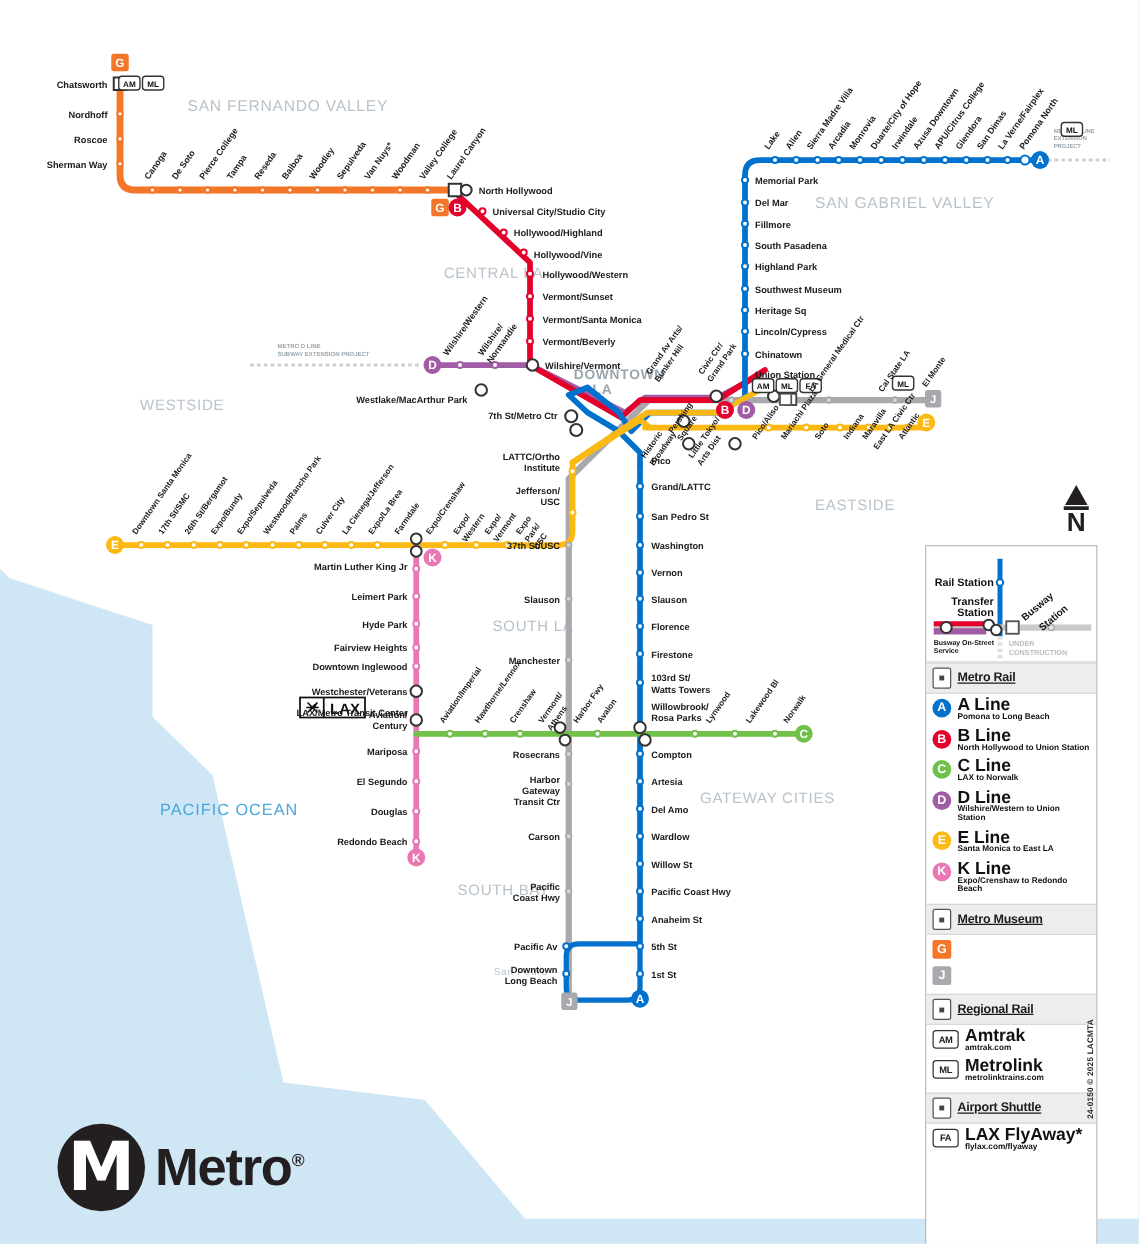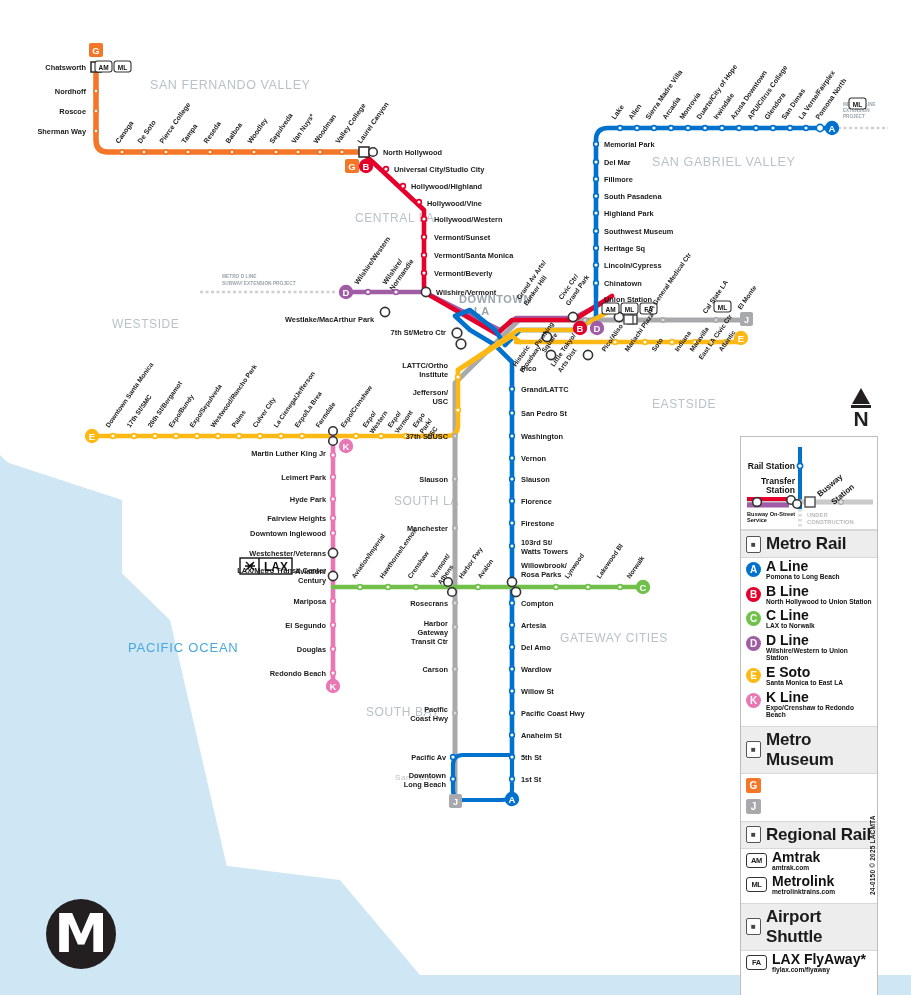--- a/index.html
+++ b/index.html
@@ -26,21 +26,21 @@
     background:#ededed;
     padding:3px 5px;
     border-top:1px solid #d8d8d8;
     border-bottom:1px solid #d8d8d8;
   }
   .sec-head .sq{
     width:13px;height:15px;border:1.3px solid #555;border-radius:2px;
     display:flex;align-items:center;justify-content:center;
     font-size:8px;color:#444;background:#fff;flex:0 0 auto;
   }
-  .sec-head .t{font-size:17px;font-weight:bold;color:#1b1b1b;letter-spacing:-0.2px;}
+  .sec-head .t{font-size:10px;font-weight:bold;color:#1b1b1b;letter-spacing:-0.2px;text-decoration:underline;}
   .lrow{display:flex;align-items:flex-start;gap:5px;padding:3px 5px 2px 5px;}
   .bullet{
     width:15px;height:15px;border-radius:50%;
     display:flex;align-items:center;justify-content:center;
     color:#fff;font-size:10px;font-weight:bold;flex:0 0 auto;margin-top:1px;
   }
   .bullet.sqr{border-radius:2px;}
   .bullet.rr{
     background:#fff;color:#222;border:1.3px solid #333;border-radius:3px;
     width:19px;height:13px;font-size:7.5px;letter-spacing:-0.3px;
@@ -651,21 +651,21 @@
   <div class="lrow">
     <div class="bullet" style="background:#a05da5">D</div>
     <div>
         <div class="lname">D Line</div>
     <div class="ldesc">Wilshire/Western to Union Station</div>
       </div>
   </div>
   <div class="lrow">
     <div class="bullet" style="background:#fdb913">E</div>
     <div>
-        <div class="lname">E Soto</div>
+        <div class="lname">E Line</div>
     <div class="ldesc">Santa Monica to East LA</div>
       </div>
   </div>
   <div class="lrow">
     <div class="bullet" style="background:#e877b4">K</div>
     <div>
         <div class="lname">K Line</div>
     <div class="ldesc">Expo/Crenshaw to Redondo Beach</div>
       </div>
   </div>
@@ -717,13 +717,14 @@
     <div class="c">Subject to Change</div>
   </div>
 </div>
 
 <div class="copyright">24-0150 © 2025 LACMTA</div>
 
 <div class="metrologo">
   <div class="mcirc">
       <span>M</span>
     </div>
+  <div class="mword">Metro<sup>®</sup></div>
 </div>
 
 </body></html>

